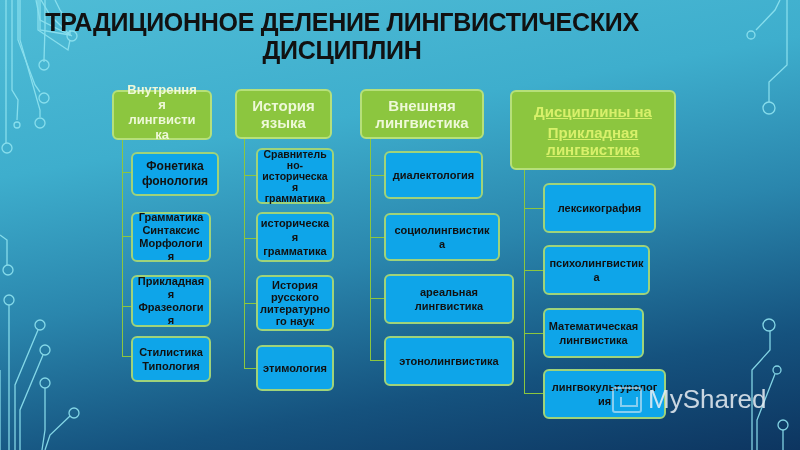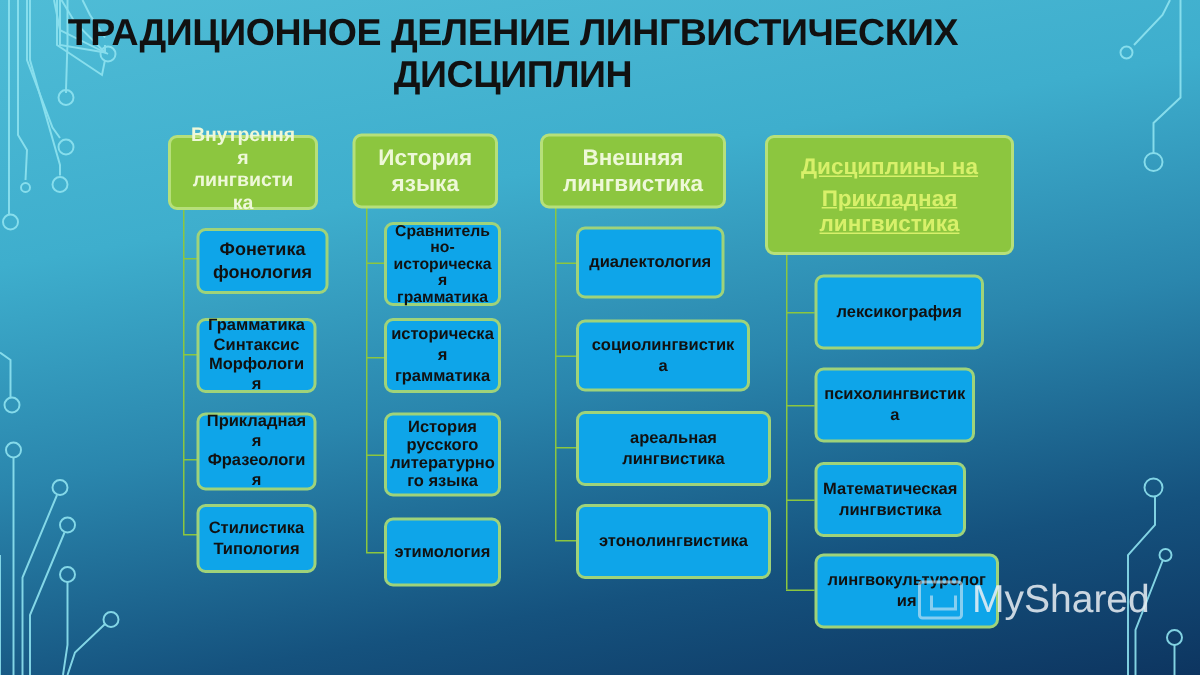--- a/index.html
+++ b/index.html
@@ -145,21 +145,21 @@
   </div>
   <div class="item" style="left:256px; top:212px; width:78px; height:50px;">
     <div>историческа</div>
     <div>я</div>
     <div>грамматика</div>
   </div>
   <div class="item" style="left:256px; top:275px; width:78px; height:56px; font-size:11px; line-height:12px;">
     <div>История</div>
     <div>русского</div>
     <div>литературно</div>
-    <div>го языка</div>
+    <div>го наук</div>
   </div>
   <div class="item" style="left:256px; top:345px; width:78px; height:46px;">
     <div>этимология</div>
   </div>
 </div>
 
 <div>
   <div class="vline" style="left:370px; top:138px; height:222px;"></div>
   <div class="hline" style="left:370px; top:175px; width:15px;"></div>
   <div class="hline" style="left:370px; top:237px; width:15px;"></div>

